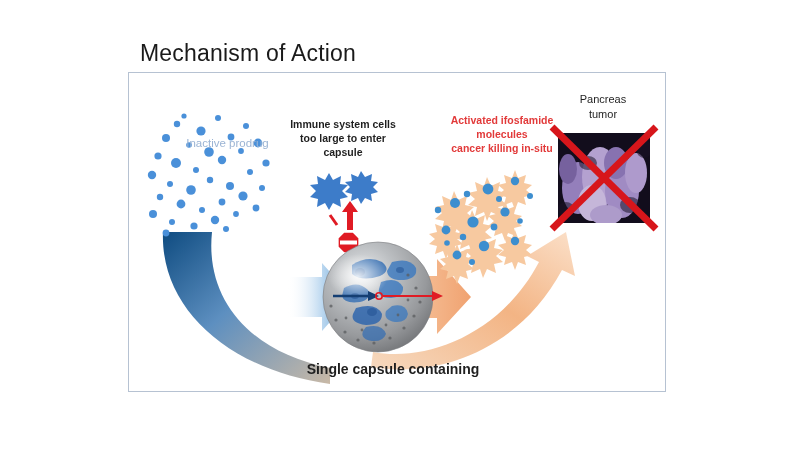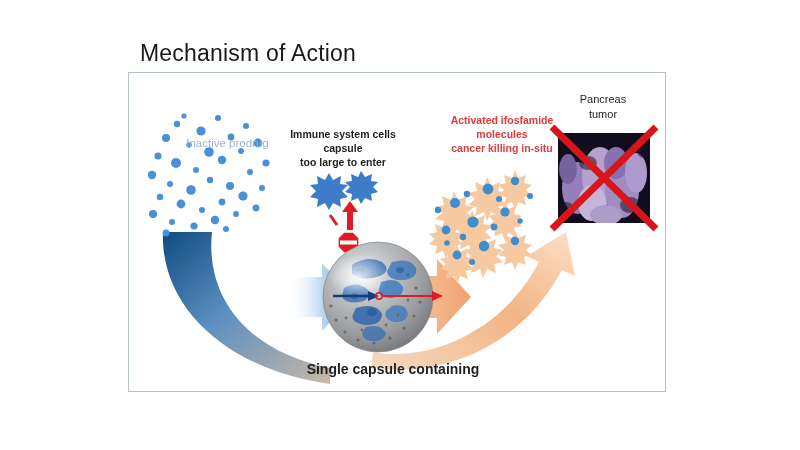--- a/index.html
+++ b/index.html
@@ -11,21 +11,21 @@
   .title{position:absolute;left:140px;top:40px;font-size:23px;color:#1a1a1a;
          font-family:"Liberation Sans",sans-serif;font-weight:400;letter-spacing:.2px;}
 
   
   .frame{position:absolute;left:128px;top:72px;width:538px;height:320px;
          border:1.6px solid #b6c2d2;background:#ffffff;box-sizing:border-box;}
 
   
   .lbl{position:absolute;text-align:center;line-height:1.35;}
   .lbl-prodrug{left:160px;top:88px;width:135px;font-size:11.5px;color:#9bb4d4;margin-top:48px;}
-  .lbl-immune{left:278px;top:127px;width:130px;font-size:10.5px;color:#1f1f1f;font-weight:600;}
+  .lbl-immune{left:278px;top:117px;width:130px;font-size:10.5px;color:#1f1f1f;font-weight:600;}
   .lbl-activated{left:432px;top:113px;width:140px;font-size:10.5px;color:#e23a3a;font-weight:600;}
   .lbl-tumor{left:558px;top:92px;width:90px;font-size:11px;color:#1f1f1f;}
   .lbl-capsule{left:278px;top:360px;width:230px;font-size:14px;color:#1f1f1f;font-weight:600;}
 
   
   svg.art{position:absolute;left:0;top:0;width:800px;height:450px;overflow:visible;}
 
   
   .tumorbox{position:absolute;left:558px;top:133px;width:92px;height:90px;
             background:#0c0812;overflow:hidden;}
@@ -259,22 +259,22 @@
     <line x1="552" y1="127" x2="656" y2="229" stroke="#d7161b" stroke-width="7" stroke-linecap="butt"></line>
     <line x1="656" y1="127" x2="552" y2="229" stroke="#d7161b" stroke-width="7" stroke-linecap="butt"></line>
   </svg>
 
   <div class="lbl lbl-prodrug">
     <div>Inactive prodrug</div>
   </div>
 
   <div class="lbl lbl-immune">
     <div>Immune system cells</div>
+    <div>too large to enter</div>
     <div>capsule</div>
-    <div>too large to enter</div>
   </div>
 
   <div class="lbl lbl-tumor">
     <div>Pancreas</div>
     <div>tumor</div>
   </div>
 
   <div class="lbl lbl-activated">
     <div>Activated ifosfamide</div>
     <div>molecules</div>

